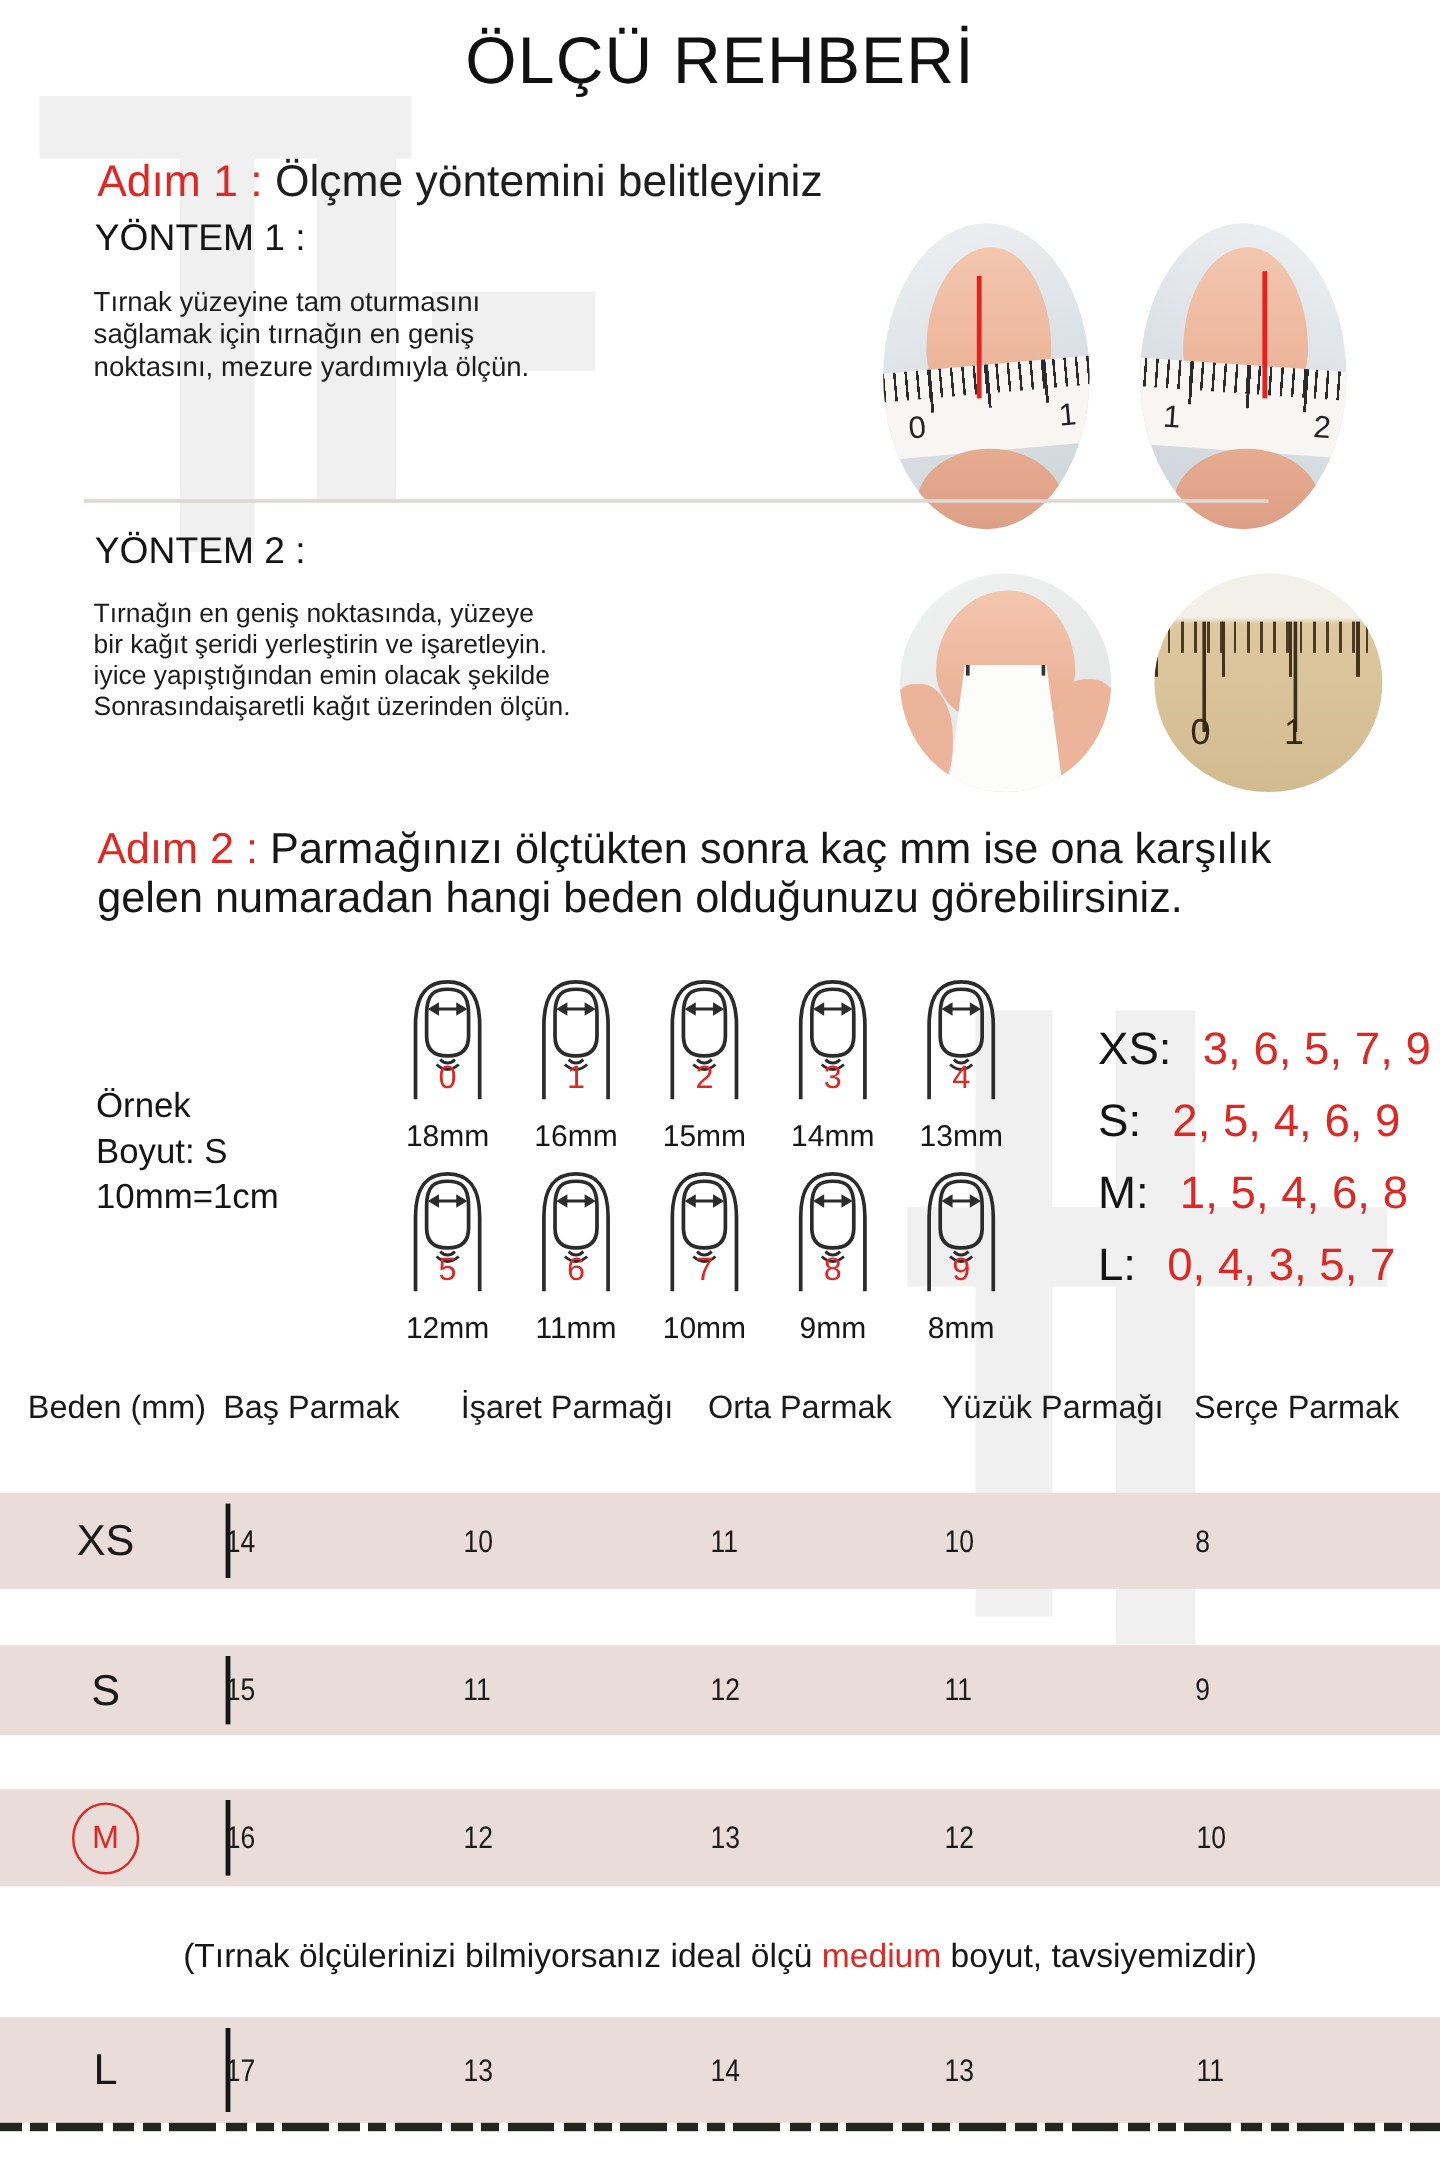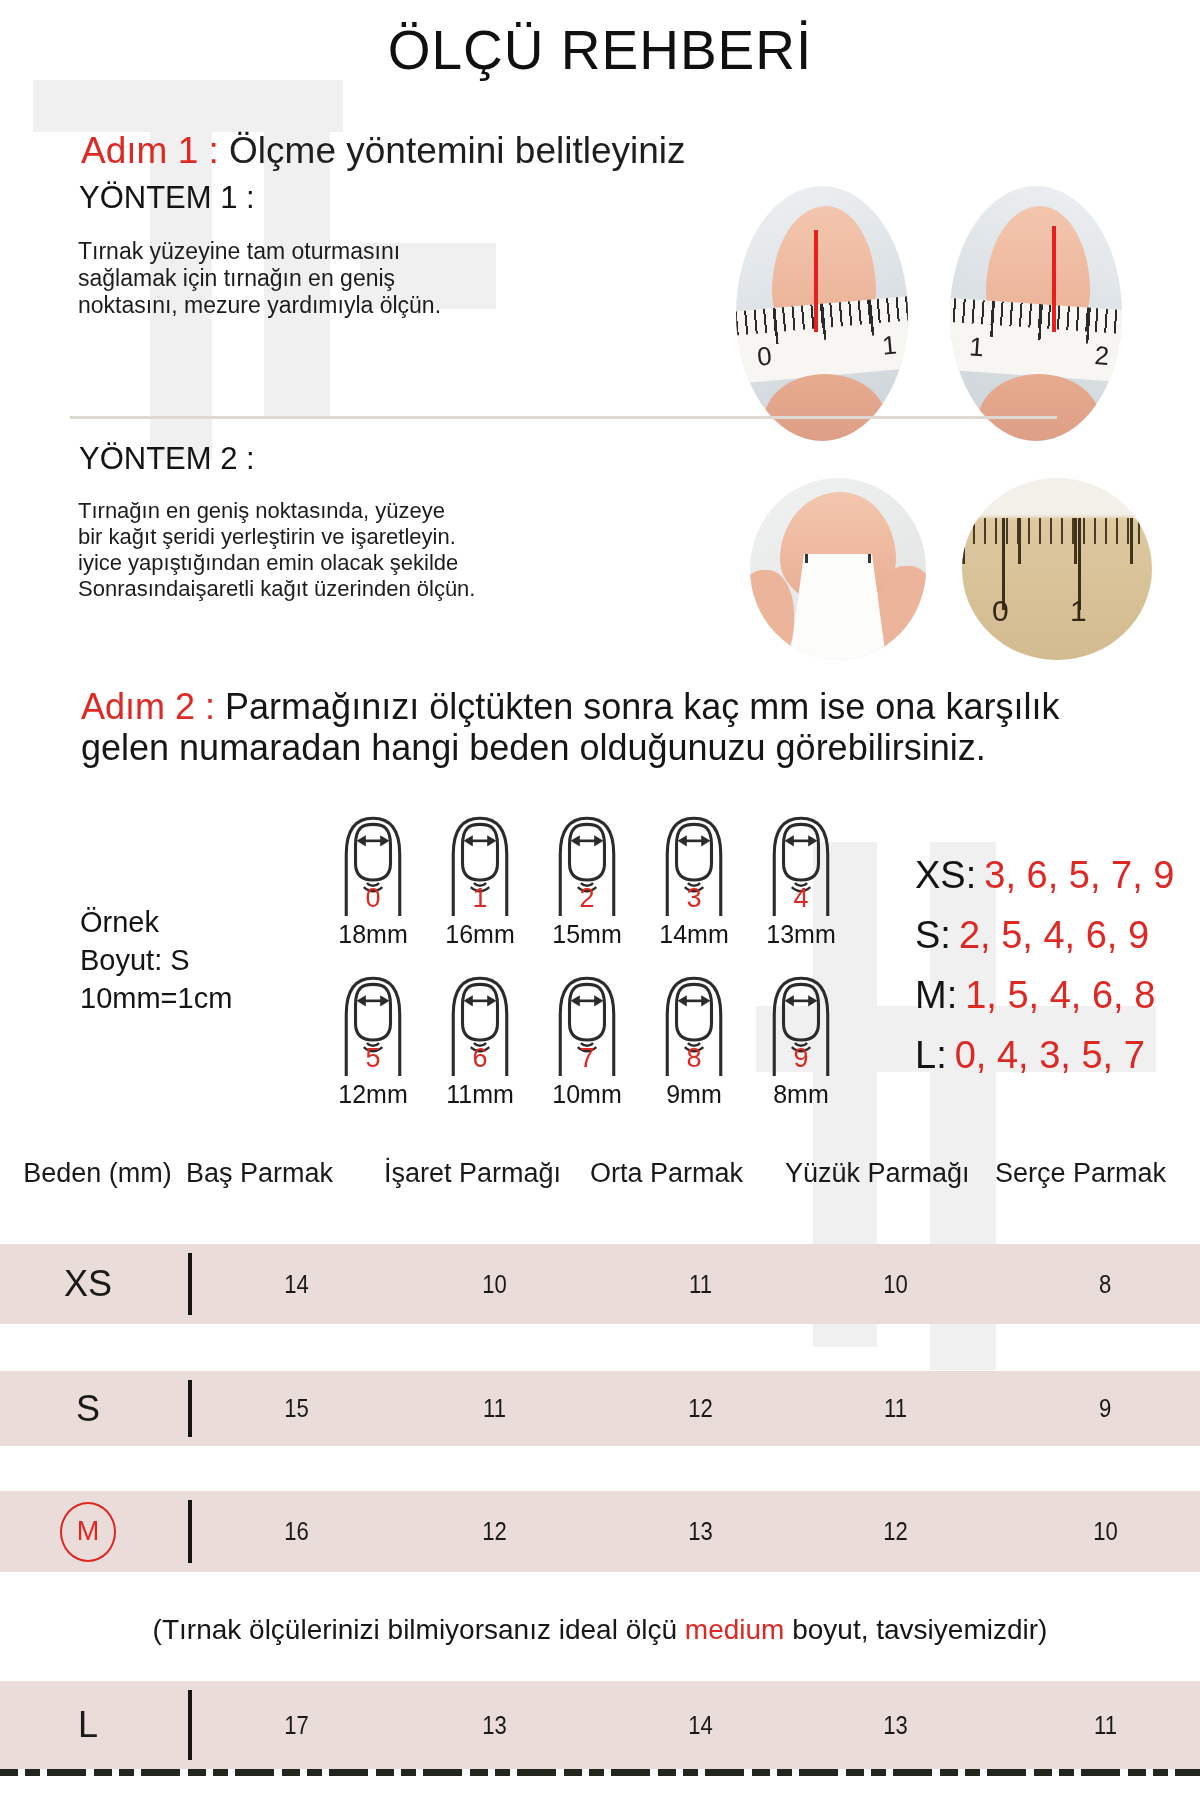--- a/index.html
+++ b/index.html
@@ -50,34 +50,34 @@
   .rticks-l{position:absolute;left:0;right:0;top:40px;height:46px;
             background:repeating-linear-gradient(90deg,#42331d 0 3px,transparent 3px 56px);}
   .rnum{position:absolute;top:116px;font-size:30px;color:#332817;}
   .rline{position:absolute;top:40px;width:2.5px;height:92px;background:#3c2f1b;}
 
   
   .frow{position:absolute;left:336px;width:502px;display:flex;justify-content:space-between;z-index:1;}
   .finger{position:relative;width:74px;text-align:center;}
   .fsvg{display:block;width:72px;height:103px;margin:0 auto;}
   .fnum{position:absolute;top:70px;left:0;right:0;text-align:center;font-size:27px;color:#de2823;}
-  .fmm{display:block;margin-top:4px;font-size:25px;color:#161616;}
+  .fmm{display:block;margin-top:17px;font-size:25px;color:#161616;}
 
   .example{left:80px;top:903px;font-size:29px;line-height:38px;color:#141414;}
   .sizemap{left:915px;top:845px;z-index:1;}
   .sz-row{height:60px;line-height:60px;font-size:38px;white-space:nowrap;}
-  .sz-label{color:#141414;margin-right:8px;}
+  .sz-label{color:#141414;margin-right:26px;}
   .sz-vals{color:#de2823;}
 
   
   .th{position:absolute;top:1156px;height:34px;line-height:34px;font-size:27px;text-align:center;color:#191919;z-index:1;}
   .trow{position:absolute;left:0;width:1200px;background:#e9dcd9;z-index:1;}
   .trow .rlabel{position:absolute;left:0;top:0;width:176px;height:100%;text-align:center;font-size:36px;color:#1a1a1a;}
   .vbar{position:absolute;left:188px;top:9px;bottom:9px;width:3.5px;background:#141414;}
-  .tval{position:absolute;top:0;height:100%;width:220px;text-align:center;font-size:26px;color:#1a1a1a;}
+  .tval{position:absolute;top:0;height:100%;width:220px;font-size:26px;color:#1a1a1a;}
   .cx{display:inline-block;transform:scaleX(0.85);}
   .c1{left:186px;} .c2{left:384px;} .c3{left:578px;margin-left:12px;} .c4{left:785px;} .c5{left:995px;}
   .mcircle{position:absolute;left:60px;width:52px;height:56px;border:2.5px solid #de2823;border-radius:50%;
            text-align:center;color:#de2823;font-size:27px;}
   .note{position:absolute;left:0;top:1614px;width:1200px;text-align:center;font-size:28px;color:#161616;z-index:1;}
   .bstrip{position:absolute;left:0;top:1769px;width:1200px;height:7px;z-index:1;
           background:repeating-linear-gradient(90deg,#23251f 0 18px,transparent 18px 25px,#23251f 25px 40px,transparent 40px 47px,#23251f 47px 86px,transparent 86px 94px);}
 </style>
 </head>
 <body>

